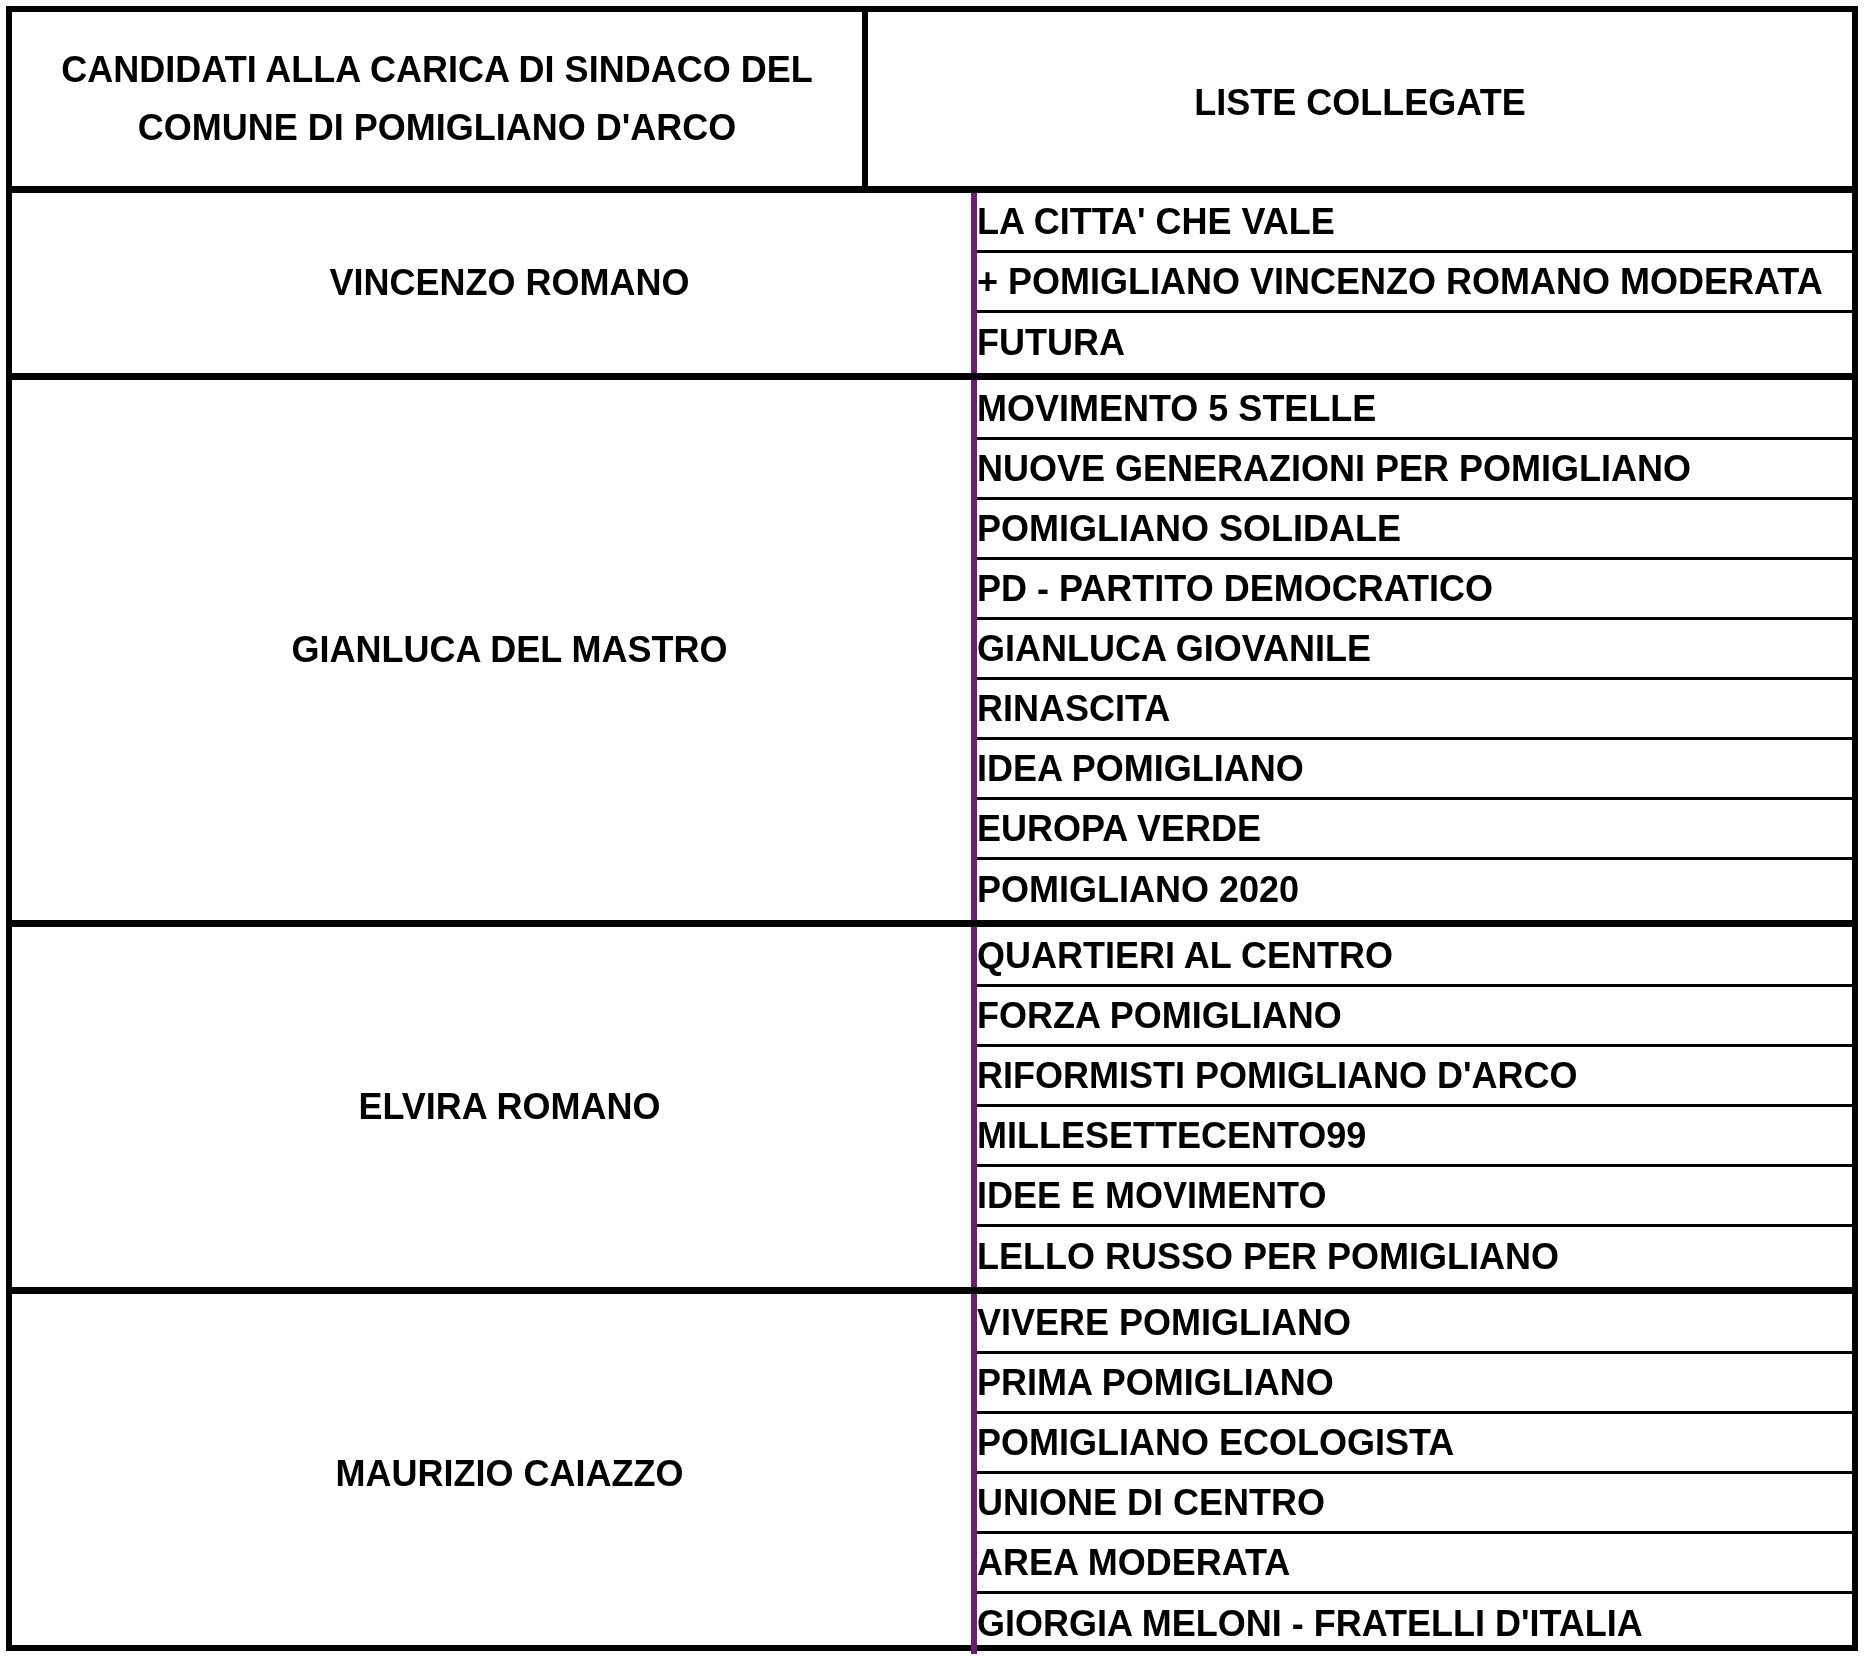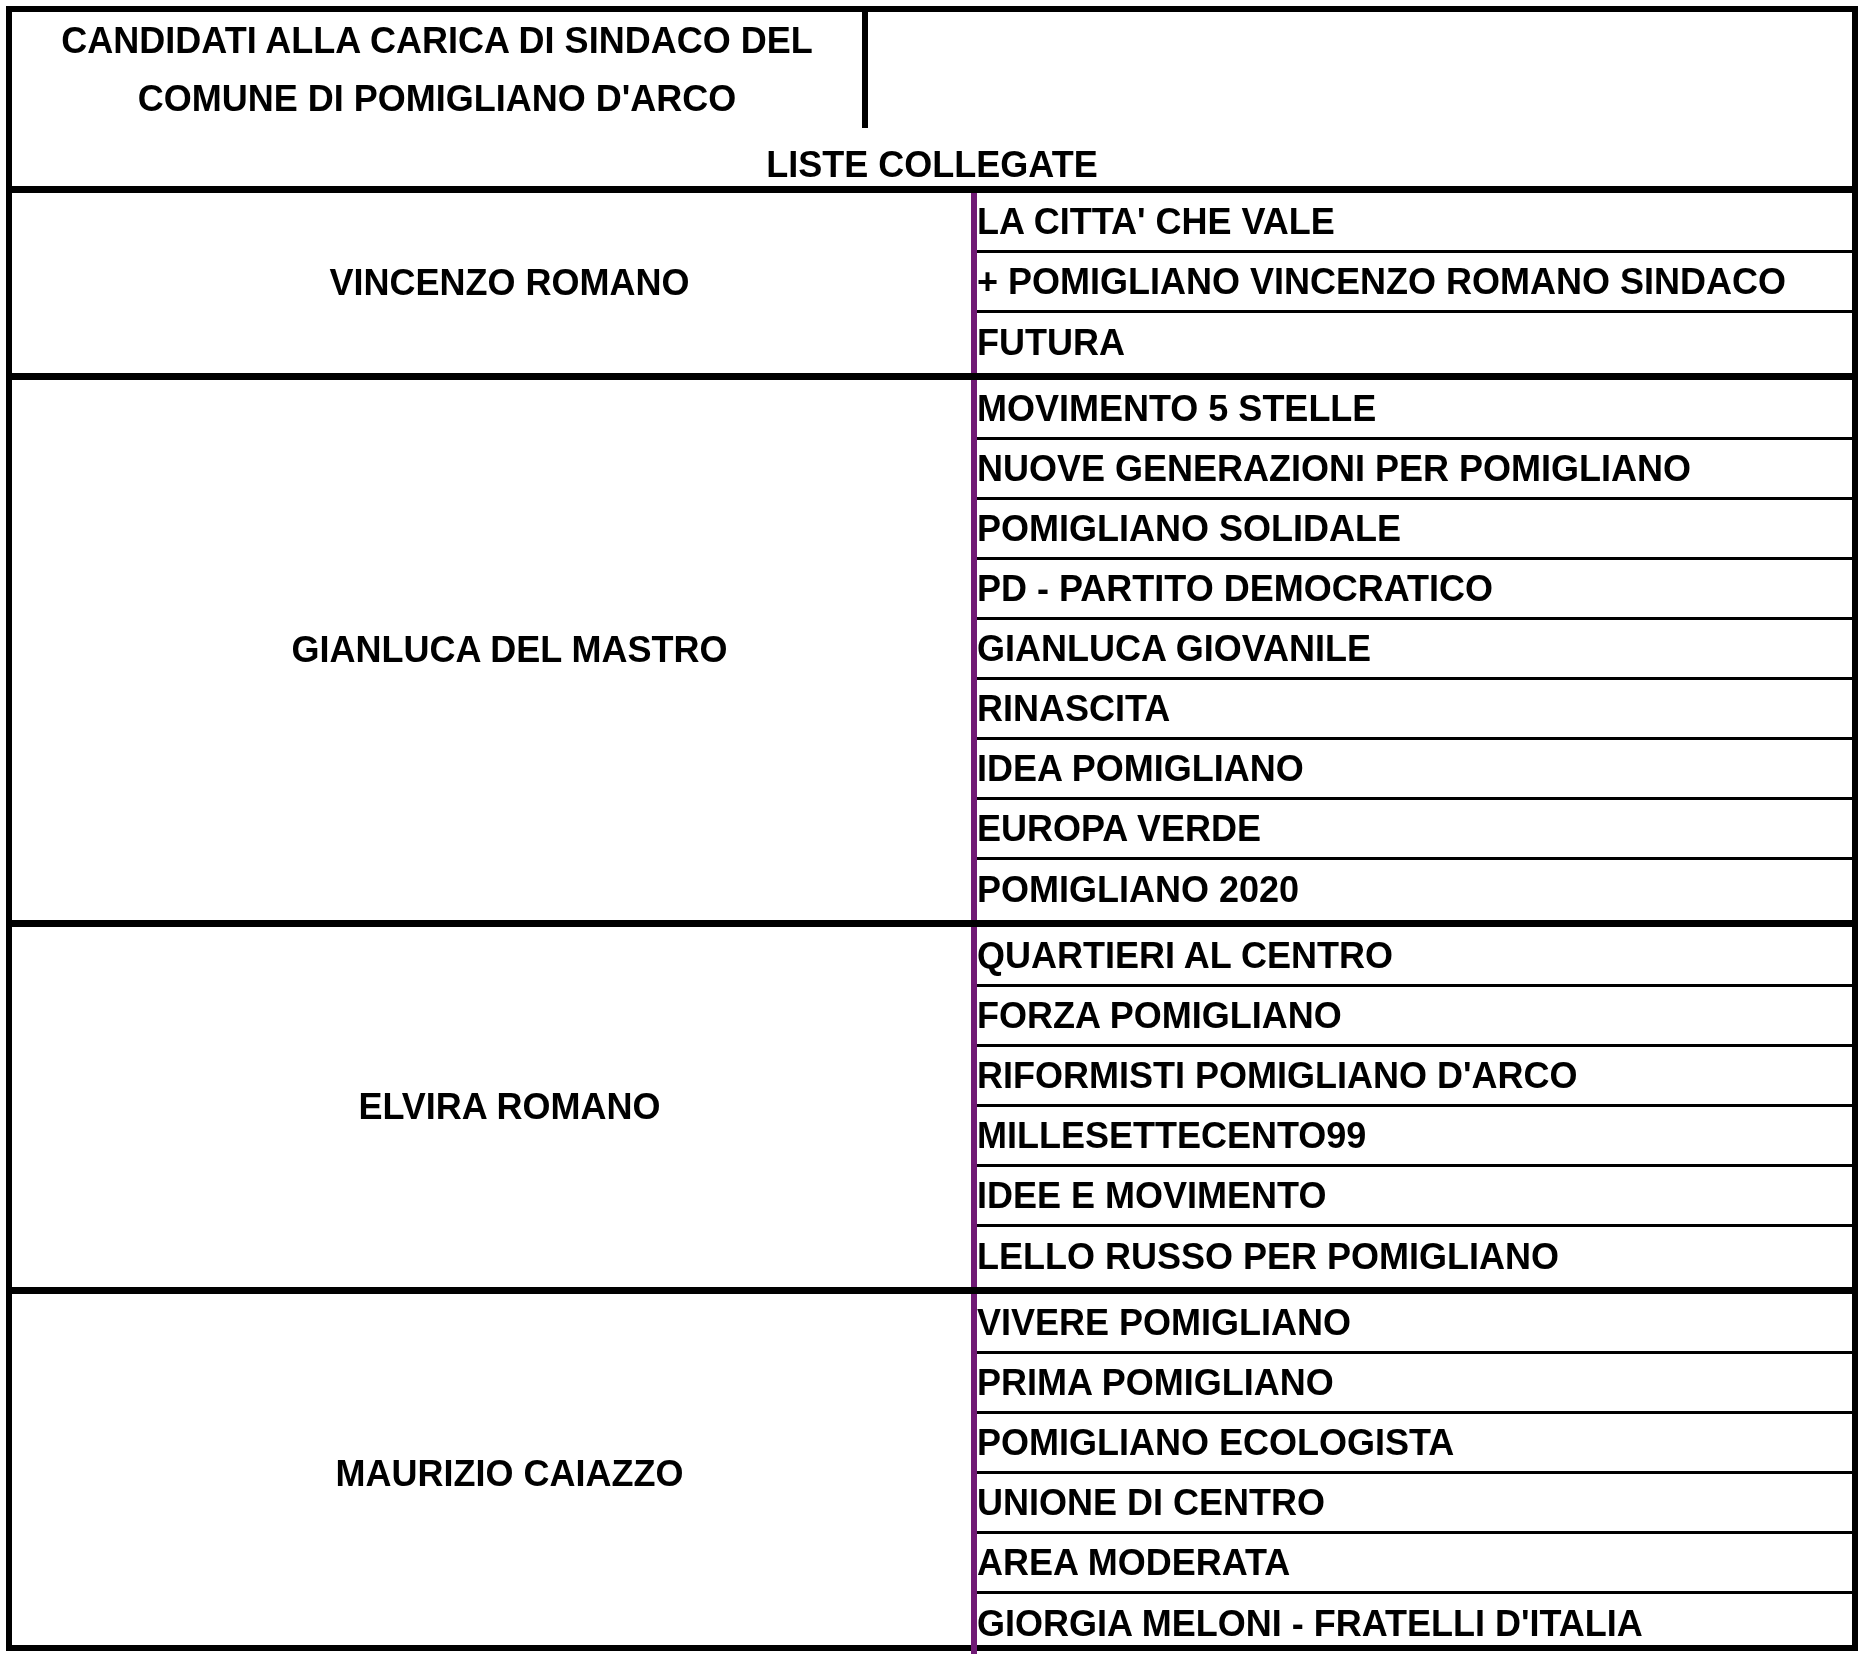--- a/index.html
+++ b/index.html
@@ -6,21 +6,21 @@
   body { width: 1864px; height: 1657px; overflow: hidden; }
   .table {
     position: absolute; left: 6px; top: 6px;
     width: 1852px; height: 1645px;
     border: 6px solid #000; box-sizing: border-box;
     background: #fff;
     font-family: "Liberation Sans", "DejaVu Sans", sans-serif;
     font-weight: bold; color: #000;
   }
   .header {
-    display: flex; height: 181px; border-bottom: 7px solid #000; box-sizing: border-box; flex-direction: column;
+    display: flex; height: 181px; border-bottom: 7px solid #000; box-sizing: border-box;
   }
   .hcell {
     display: flex; align-items: center; justify-content: center; text-align: center;
     font-size: 36px; line-height: 58px;
   }
   .hcell.left { width: 856px; border-right: 6px solid #000; box-sizing: border-box; }
   .hcell.right { flex: 1; margin-top: 8px; }
   .group { display: flex; border-bottom: 7px solid #000; box-sizing: border-box; }
   .group:last-child { border-bottom: none; }
   .cand {
@@ -48,21 +48,21 @@
         <div>COMUNE DI POMIGLIANO D'ARCO</div>
       </div>
     </div>
     <div class="hcell right">LISTE COLLEGATE</div>
   </div>
 
   <div class="group">
     <div class="cand">VINCENZO ROMANO</div>
     <div class="lists">
       <div class="list-item">LA CITTA' CHE VALE</div>
-      <div class="list-item">+ POMIGLIANO VINCENZO ROMANO SINDACO</div>
+      <div class="list-item">+ POMIGLIANO VINCENZO ROMANO MODERATA</div>
       <div class="list-item">FUTURA</div>
     </div>
   </div>
 
   <div class="group">
     <div class="cand">GIANLUCA DEL MASTRO</div>
     <div class="lists">
       <div class="list-item">MOVIMENTO 5 STELLE</div>
       <div class="list-item">NUOVE GENERAZIONI PER POMIGLIANO</div>
       <div class="list-item">POMIGLIANO SOLIDALE</div>

